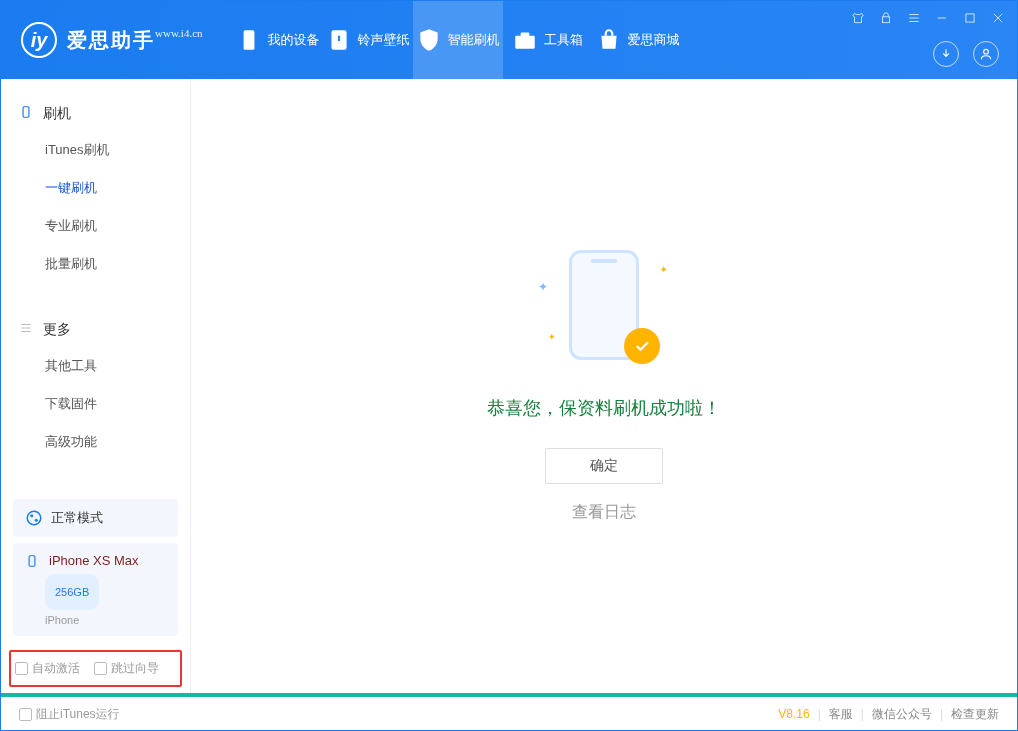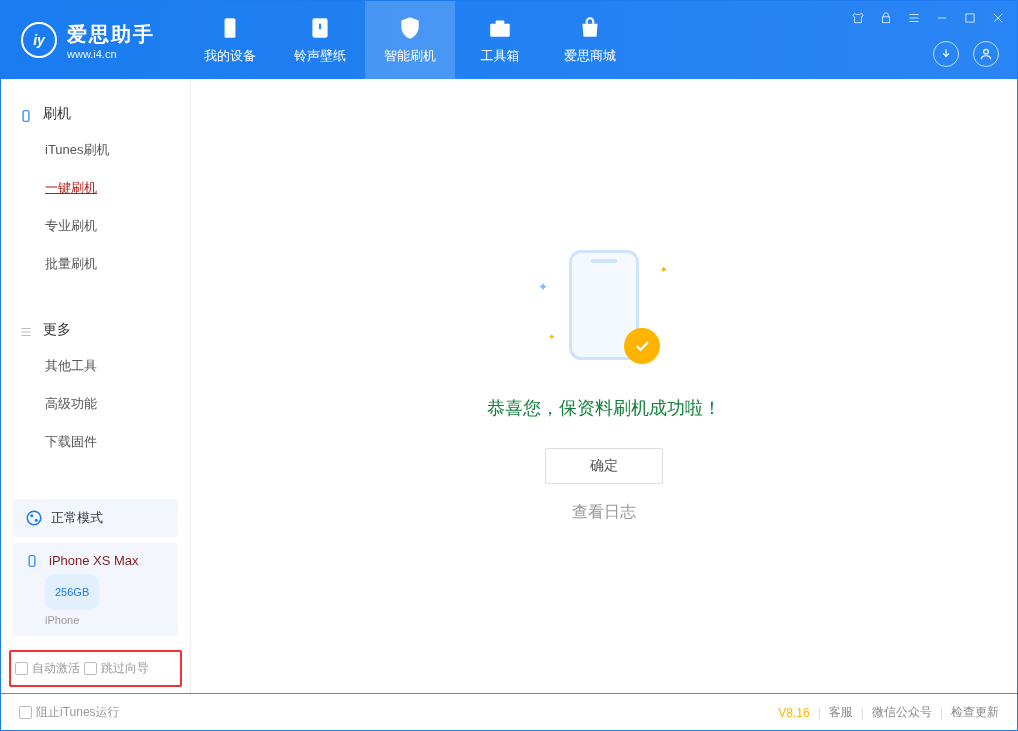--- a/index.html
+++ b/index.html
@@ -1,73 +1,73 @@
 <!DOCTYPE html>
 <html><head>
 <meta charset="utf-8">
 <style>
 * { margin: 0; padding: 0; box-sizing: border-box; font-family: "Microsoft YaHei", Arial, sans-serif; }
 body { background: #fff; width: 1018px; height: 731px; overflow: hidden; border: 1px solid #1a7cf0; }
 
 .header { background: linear-gradient(to right, #1a7cf0, #2a85f5); height: 78px; display: flex; align-items: stretch; color: #fff; position: relative; }
 .logo-area { display: flex; align-items: center; padding: 0 20px; gap: 10px; }
-.logo-icon { width: 36px; height: 36px; border: 2px solid #fff; border-radius: 50%; display: flex; align-items: center; justify-content: center; font-weight: bold; font-size: 14px; font-style: italic; }
-.logo-text { display: flex; flex-direction: column; }
+.logo-icon { width: 36px; height: 36px; border: 2px solid #fff; border-radius: 50%; display: flex; align-items: center; justify-content: center; font-weight: bold; font-size: 20px; font-style: italic; }
+.logo-text { display: flex; flex-direction: row; }
 .logo-title { font-size: 20px; font-weight: bold; letter-spacing: 2px; }
-.logo-sub { font-size: 11px; opacity: .9; }
+.logo-sub { font-size: 11px; opacity: .9; font-family: Liberation Serif, serif; }
 
 .tabs { display: flex; margin-left: 10px; }
-.tab { width: 90px; display: flex; flex-direction: column; align-items: center; justify-content: center; gap: 6px; cursor: pointer; font-size: 13px; }
+.tab { width: 90px; display: flex; flex-direction: row; align-items: center; justify-content: center; gap: 6px; cursor: pointer; font-size: 13px; }
 .tab.active { background: rgba(255,255,255,.18); }
 .tab-icon { width: 26px; height: 26px; display: flex; align-items: center; justify-content: center; }
 .tab-icon svg { width: 26px; height: 26px; fill: #fff; }
 
 .header-right { position: absolute; right: 10px; top: 8px; display: flex; gap: 10px; align-items: center; }
 .win-btn { width: 18px; height: 18px; cursor: pointer; display: flex; align-items: center; justify-content: center; opacity: .85; }
 .win-btn svg { width: 14px; height: 14px; stroke: #fff; fill: none; stroke-width: 1.5; }
 .header-right-bottom { position: absolute; right: 18px; bottom: 12px; display: flex; gap: 14px; }
 .circ-btn { width: 26px; height: 26px; border: 1.5px solid rgba(255,255,255,.7); border-radius: 50%; display: flex; align-items: center; justify-content: center; cursor: pointer; }
 .circ-btn svg { width: 14px; height: 14px; stroke: #fff; fill: none; stroke-width: 2; }
 
 .body { display: flex; height: 614px; }
 .sidebar { width: 190px; border-right: 1px solid #eee; padding-top: 18px; display: flex; flex-direction: column; }
-.side-group-title { display: flex; align-items: flex-end; gap: 10px; padding: 8px 18px; font-size: 14px; color: #333; font-weight: 500; }
+.side-group-title { display: flex; align-items: flex-start; gap: 10px; padding: 8px 18px; font-size: 14px; color: #333; font-weight: 500; }
 .side-group-title svg { width: 14px; height: 14px; }
 .side-item { padding: 10px 18px 10px 44px; font-size: 13px; color: #555; cursor: pointer; }
-.side-item.active { color: #b91c1c; text-decoration: underline; }
+.side-item.active { color: #1d4ed8; }
 .side-spacer { flex: 1; }
 
 .mode-box { margin: 6px 12px; background: #f3f7fd; border-radius: 4px; padding: 10px 12px; display: flex; align-items: center; gap: 8px; font-size: 13px; color: #333; }
 .mode-box svg { width: 18px; height: 18px; }
 .device-box { margin: 0 12px 10px; background: #f3f7fd; border-radius: 4px; padding: 10px 12px; font-size: 13px; }
 .device-name { color: #7f1d1d; font-weight: 500; display: flex; align-items: center; gap: 10px; }
 .device-name svg { width: 14px; height: 14px; }
 .device-cap { display: inline-block; margin-top: 6px; margin-left: 20px; background: #e1efff; color: #1a7cf0; font-size: 11px; padding: 12px 10px; border-radius: 10px; }
 .device-type { margin-left: 20px; margin-top: 4px; color: #999; font-size: 11px; }
 
-.check-row { border: 2px solid #e33; border-radius: 2px; margin: 4px 8px 6px; padding: 8px 4px; display: flex; gap: 4px; align-items: center; }
+.check-row { border: 2px solid #e33; border-radius: 2px; margin: 4px 8px 6px; padding: 8px 4px; display: flex; gap: 14px; align-items: center; }
 .chk { display: flex; align-items: center; gap: 4px; font-size: 12px; color: #999; cursor: pointer; }
 .chk-box { width: 13px; height: 13px; border: 1px solid #bbb; border-radius: 2px; }
 
 .main { flex: 1; position: relative; display: flex; flex-direction: column; align-items: center; justify-content: center; }
 .success-illus { width: 140px; height: 120px; position: relative; margin-bottom: 26px; }
 .phone-outline { position: absolute; left: 35px; top: 0; width: 70px; height: 110px; border: 3px solid #cde3ff; border-radius: 12px; background: #f4f9ff; }
 .phone-outline::before { content: ""; position: absolute; top: 6px; left: 50%; transform: translateX(-50%); width: 26px; height: 4px; background: #cde3ff; border-radius: 2px; }
 .check-circle { position: absolute; right: 14px; bottom: 6px; width: 36px; height: 36px; background: #ffb400; border-radius: 50%; display: flex; align-items: center; justify-content: center; }
 .check-circle svg { width: 18px; height: 18px; stroke: #fff; stroke-width: 3; fill: none; }
 .spark { position: absolute; font-size: 12px; color: #7fb8ff; }
 .spark.s1 { left: 4px; top: 30px; }
 .spark.s2 { right: 6px; top: 14px; color: #ffb400; font-size: 10px; }
 .spark.s3 { left: 14px; bottom: 28px; color: #ffb400; font-size: 9px; }
 
 .success-msg { font-size: 18px; color: #15803d; margin-bottom: 28px; }
 .ok-btn { border: 1px solid #ddd; background: #fff; padding: 8px 44px; font-size: 14px; color: #555; cursor: pointer; border-radius: 2px; margin-bottom: 18px; }
 .log-link { font-size: 16px; color: #999; cursor: pointer; }
 
-.footer { height: 38px; border-top: 1px solid #14b8a6; display: flex; align-items: center; padding: 0 18px; font-size: 12px; color: #999; }
+.footer { height: 38px; border-top: 4px solid #14b8a6; display: flex; align-items: center; padding: 0 18px; font-size: 12px; color: #999; }
 .footer .chk { color: #999; }
 .footer-spacer { flex: 1; }
 .footer-right { display: flex; gap: 8px; align-items: center; }
 .footer-item { cursor: pointer; color: #888; }
 .footer-div { color: #ddd; }
 .ver { color: #ffb400; }
 </style>
 </head>
 <body>
 
@@ -185,22 +185,22 @@
     <div class="side-item">专业刷机</div>
     <div class="side-item">批量刷机</div>
 
     <div class="side-group-title" style="margin-top:30px">
       <svg viewBox="0 0 24 24">
           <path d="M4 6h16M4 12h16M4 18h16" stroke="#bbb" stroke-width="2"></path>
         </svg>
       <span>更多</span>
     </div>
     <div class="side-item">其他工具</div>
+    <div class="side-item">下载固件</div>
     <div class="side-item">高级功能</div>
-    <div class="side-item">下载固件</div>
 
     <div class="side-spacer"></div>
 
     <div class="mode-box">
       <svg viewBox="0 0 24 24">
           <circle cx="12" cy="12" r="9" fill="none" stroke="#1a7cf0" stroke-width="2"></circle>
           <circle cx="9" cy="9" r="2" fill="#1a7cf0"></circle>
           <circle cx="15" cy="15" r="2" fill="#1a7cf0"></circle>
         </svg>
       <span>正常模式</span>

